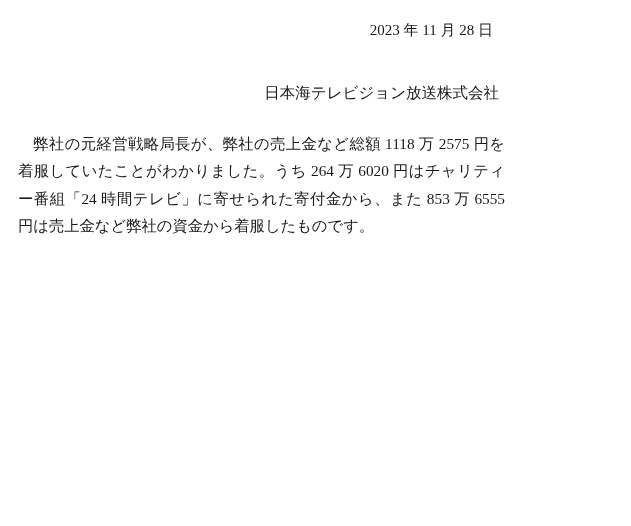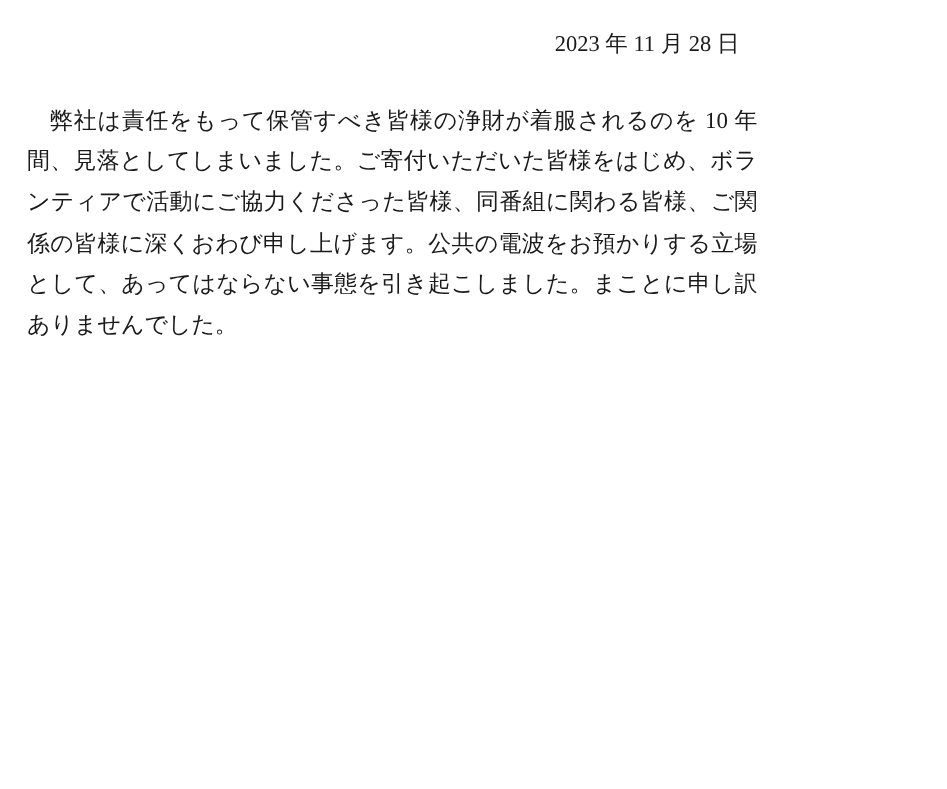--- a/index.html
+++ b/index.html
@@ -58,19 +58,20 @@
   }
 </style>
 </head>
 <body>
 
 <div class="page">
 
   <div class="date-line">2023 年 11 月 28 日</div>
 
 
+  <div class="issuer">日本海テレビジョン放送株式会社</div>
 
   <div class="body-block">
-    <p class="para">弊社は責任をもって保管すべき皆様の浄財が着服されるのを 10 年間、見落としてしまいました。ご寄付いただいた皆様をはじめ、ボランティアで活動にご協力くださった皆様、同番組に関わる皆様、ご関係の皆様に深くおわび申し上げます。公共の電波をお預かりする立場として、あってはならない事態を引き起こしました。まことに申し訳ありませんでした。</p>
+    <p class="para">弊社の元経営戦略局長が、弊社の売上金など総額 1118 万 2575 円を着服していたことがわかりました。うち 264 万 6020 円はチャリティー番組「24 時間テレビ」に寄せられた寄付金から、また 853 万 6555 円は売上金など弊社の資金から着服したものです。</p>
 
   </div>
 
 </div>
 
 </body></html>

